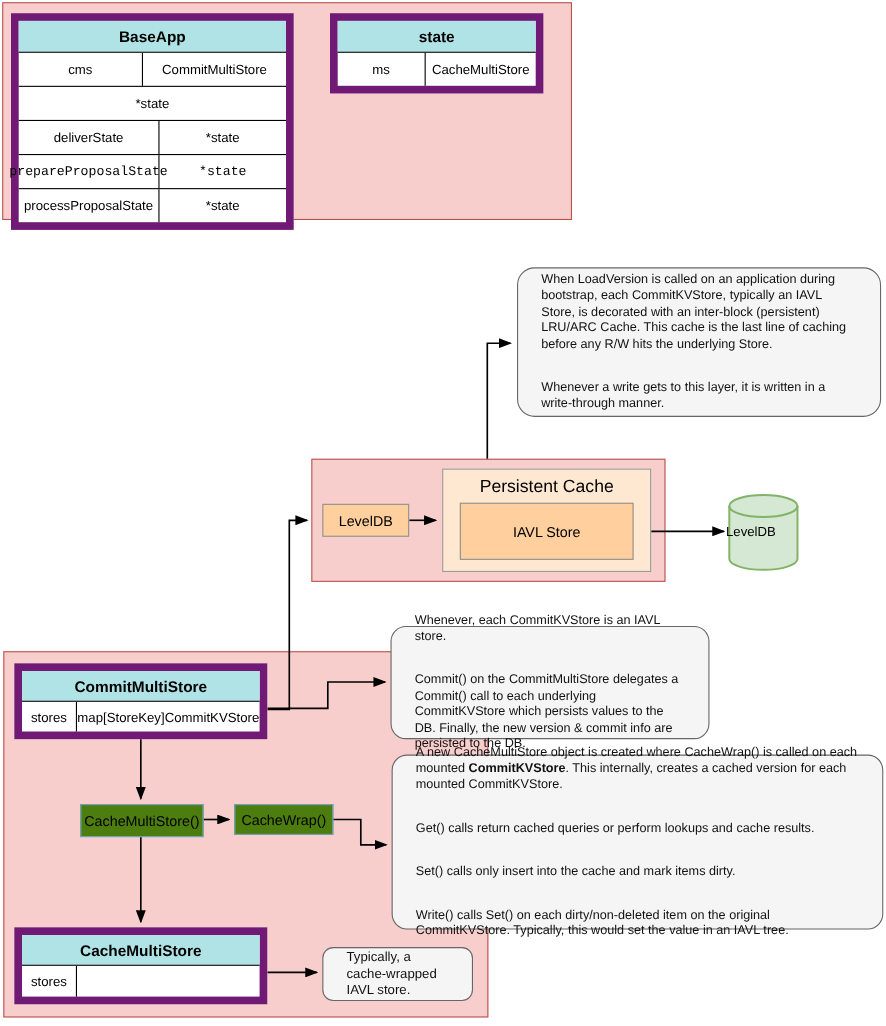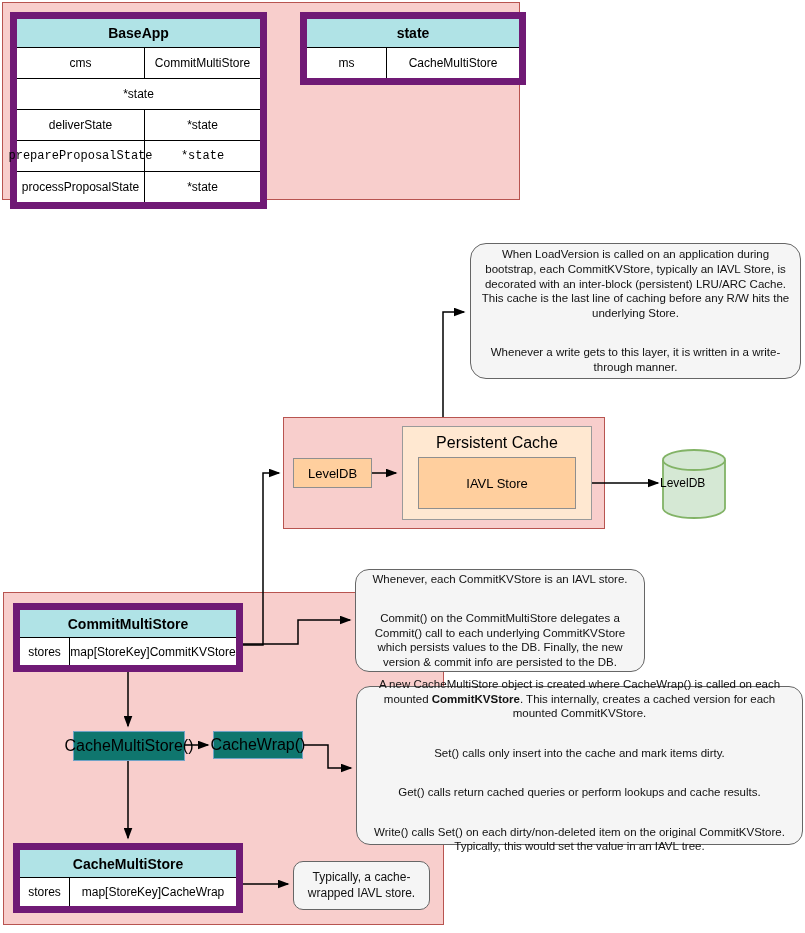--- a/index.html
+++ b/index.html
@@ -24,29 +24,29 @@
   .orangebox{
     position:absolute;background:#ffcf9e;border:1.5px solid #8f8f8f;box-sizing:border-box;
     display:flex;align-items:center;justify-content:center;font-size:13px;z-index:10;
   }
   .orangeouter{
     position:absolute;background:#ffe8d1;border:1.5px solid #9a9a9a;box-sizing:border-box;z-index:9;
   }
   .pclabel{margin-top:7px;text-align:center;font-size:16px;}
 
   .fnbox{
-    position:absolute;background:#0f766e;border:1.5px solid #6fa3c6;box-sizing:border-box;
-    display:flex;align-items:center;justify-content:center;font-size:16px;z-index:10;
+    position:absolute;background:#4d7c0f;border:1.5px solid #6fa3c6;box-sizing:border-box;
+    display:flex;align-items:center;justify-content:center;font-size:13px;z-index:10;
   }
 
   .note{
     position:absolute;background:#f5f5f5;border:1px solid #666;border-radius:14px;
     box-sizing:border-box;display:flex;flex-direction:column;justify-content:center;
-    text-align:center;font-size:11.5px;line-height:1.27;color:#111;
-    padding:8px 8px;z-index:10;
+    font-size:11.5px;line-height:1.27;color:#111;
+    padding:8px 21px;z-index:10;
   }
   .note p{margin:0;}
   .note p + p{margin-top:25px;}
 
   .cyl{position:absolute;z-index:10;}
   .cyl svg{display:block;}
   .cyl .cyl-label{
     position:absolute;left:0;top:28px;width:100%;text-align:left;font-size:12px;
   }
 </style>
@@ -73,41 +73,41 @@
     <polyline points="128,659 128,726" marker-end="url(#arr)"></polyline>
     <polyline points="185,745 208,745" marker-end="url(#arr)"></polyline>
     <polyline points="303,745 328,745 328,768 351,768" marker-end="url(#arr)"></polyline>
     <polyline points="128,761 128,838" marker-end="url(#arr)"></polyline>
     <polyline points="243,884 288,884" marker-end="url(#arr)"></polyline>
   </svg>
 
   <div class="tbl" style="left:10px;top:12px;width:257px;">
     <div class="hdr" style="height:28px;">BaseApp</div>
     <div class="trow" style="height:30px;">
-      <div class="tc tcl" style="width:128px;">cms</div>
+      <div class="tc tcl" style="width:113px;">cms</div>
       <div class="tc tcr">CommitMultiStore</div>
     </div>
     <div class="trow" style="height:30px;">
       <div class="tc tcr">*state</div>
     </div>
     <div class="trow" style="height:30px;">
       <div class="tc tcl" style="width:128px;">deliverState</div>
       <div class="tc tcr">*state</div>
     </div>
     <div class="trow" style="height:30px;font-family:Liberation Mono, monospace;">
       <div class="tc tcl" style="width:128px;">prepareProposalState</div>
       <div class="tc tcr">*state</div>
     </div>
     <div class="trow" style="height:30px;">
       <div class="tc tcl" style="width:128px;">processProposalState</div>
       <div class="tc tcr">*state</div>
     </div>
   </div>
 
-  <div class="tbl" style="left:300px;top:12px;width:226px;">
+  <div class="tbl" style="left:300px;top:12px;width:194px;">
     <div class="hdr" style="height:28px;">state</div>
     <div class="trow" style="height:30px;">
       <div class="tc tcl" style="width:80px;">ms</div>
       <div class="tc tcr">CacheMultiStore</div>
     </div>
   </div>
 
   <div class="orangebox" style="left:293px;top:458px;width:79px;height:30px;">LevelDB</div>
 
   <div class="orangeouter" style="left:402px;top:426px;width:190px;height:94px;">
@@ -139,30 +139,29 @@
   <div class="note" style="left:355px;top:569px;width:290px;height:103px;">
     <p>Whenever, each CommitKVStore is an IAVL store.</p>
     <p>Commit() on the CommitMultiStore delegates a Commit() call to each underlying CommitKVStore which persists values to the DB. Finally, the new version &amp; commit info are persisted to the DB.</p>
   </div>
 
   <div class="fnbox" style="left:73px;top:731px;width:112px;height:30px;">CacheMultiStore()</div>
   <div class="fnbox" style="left:213px;top:731px;width:90px;height:28px;">CacheWrap()</div>
 
   <div class="note" style="left:356px;top:686px;width:447px;height:159px;">
     <p>A new CacheMultiStore object is created where CacheWrap() is called on each mounted <b>CommitKVStore</b>. This internally, creates a cached version for each mounted CommitKVStore.</p>
+    <p>Get() calls return cached queries or perform lookups and cache results.</p>
     <p>Set() calls only insert into the cache and mark items dirty.</p>
-    <p>Get() calls return cached queries or perform lookups and cache results.</p>
     <p>Write() calls Set() on each dirty/non-deleted item on the original CommitKVStore. Typically, this would set the value in an IAVL tree.</p>
   </div>
 
   <div class="tbl" style="left:13px;top:843px;width:230px;">
     <div class="hdr" style="height:27px;">CacheMultiStore</div>
     <div class="trow" style="height:28px;">
       <div class="tc tcl" style="width:50px;">stores</div>
-      <div class="tc tcr">map[StoreKey]CacheWrap</div>
     </div>
   </div>
 
   <div class="note" style="left:293px;top:861px;width:137px;height:49px;border-radius:10px;font-size:12px;">
     <p>Typically, a cache-wrapped IAVL store.</p>
   </div>
 
 </div>
 
 </body></html>

